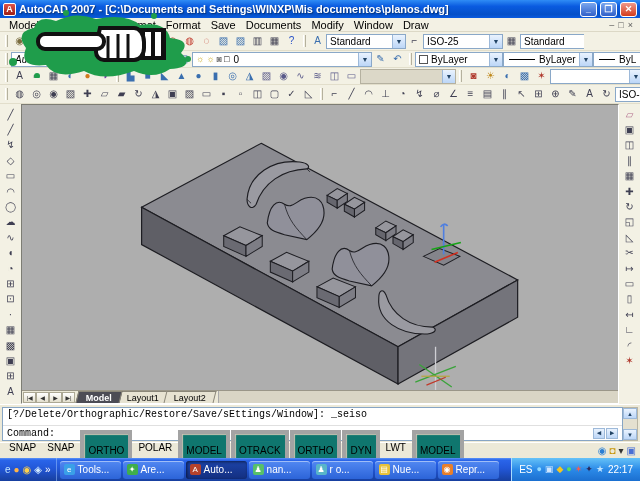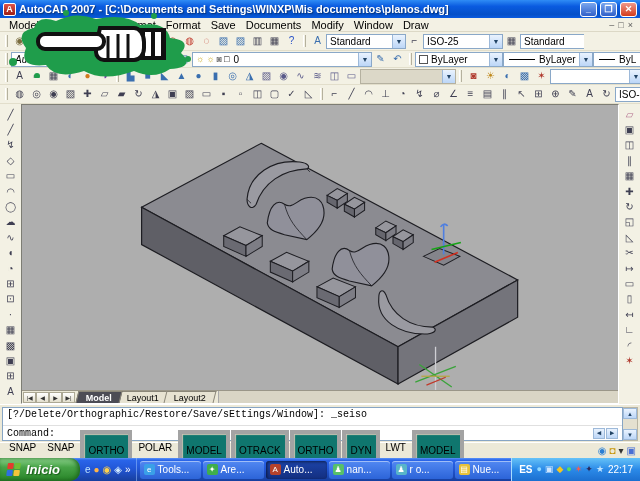--- a/index.html
+++ b/index.html
@@ -467,29 +467,20 @@
       </span>
     <span class="sright">
         <span data-name="communication-center-icon" style="color: rgb(42, 127, 212);">◉</span>
         <span data-name="toolbar-lock-icon" style="color: rgb(199, 152, 16);">◘</span>
         <span data-name="status-menu-arrow-icon" style="color: rgb(51, 51, 51);">▾</span>
         <span data-name="clean-screen-icon" style="color: rgb(74, 111, 212);">▣</span>
       </span>
   </div>
 
   <div class="taskbar" data-name="windows-taskbar">
-    <div class="startbtn" data-name="start-button">
-      <span class="xplogo" data-name="windows-logo-icon">
-          <i></i>
-          <i></i>
-          <i></i>
-          <i></i>
-        </span>
-      <span data-name="start-label">Inicio</span>
-    </div>
     <div class="quick" data-name="quick-launch-bar">
         <span data-name="quick-ie-icon" style="color: rgb(191, 228, 255);">e</span>
         <span data-name="quick-browser-icon" style="color: rgb(255, 179, 71);">●</span>
         <span data-name="quick-chrome-icon" style="color: rgb(255, 210, 74);">◉</span>
         <span data-name="quick-media-icon" style="color: rgb(207, 234, 255);">◈</span>
         <span data-name="quick-launch-overflow-icon" style="color: rgb(255, 255, 255);">»</span>
       </div>
     <div class="tasks" data-name="task-buttons">
       <div class="task" data-name="taskbar-button-face">
         <span class="ticon t-face" data-name="task-icon">e</span>
@@ -514,21 +505,21 @@
       <div class="task" data-name="taskbar-button-nue">
         <span class="ticon t-nue" data-name="task-icon">▤</span>
         <span>Nue...</span>
       </div>
       <div class="task" data-name="taskbar-button-repr">
         <span class="ticon t-repr" data-name="task-icon">◉</span>
         <span>Repr...</span>
       </div>
     </div>
     <div class="tray" data-name="system-tray">
-      <span data-name="language-indicator" style="font-size:10px;font-weight:bold">ES</span>
+      <span data-name="language-indicator" style="font-size:10px;font-weight:normal">ES</span>
       <span style="display:flex;gap:3px">
           <span data-name="tray-messenger-icon" style="color: rgb(143, 216, 255);">●</span>
           <span data-name="tray-network-icon" style="color: rgb(207, 230, 255);">▣</span>
           <span data-name="tray-shield-icon" style="color: rgb(243, 198, 34);">◆</span>
           <span data-name="tray-user-icon" style="color: rgb(90, 224, 90);">●</span>
           <span data-name="tray-badge-icon" style="color: rgb(255, 90, 74);">✶</span>
           <span data-name="tray-app-icon" style="color: rgb(42, 42, 90);">✦</span>
           <span data-name="tray-star-icon" style="color: rgb(191, 228, 255);">★</span>
         </span>
       <span class="clock" data-name="taskbar-clock">22:17</span>

